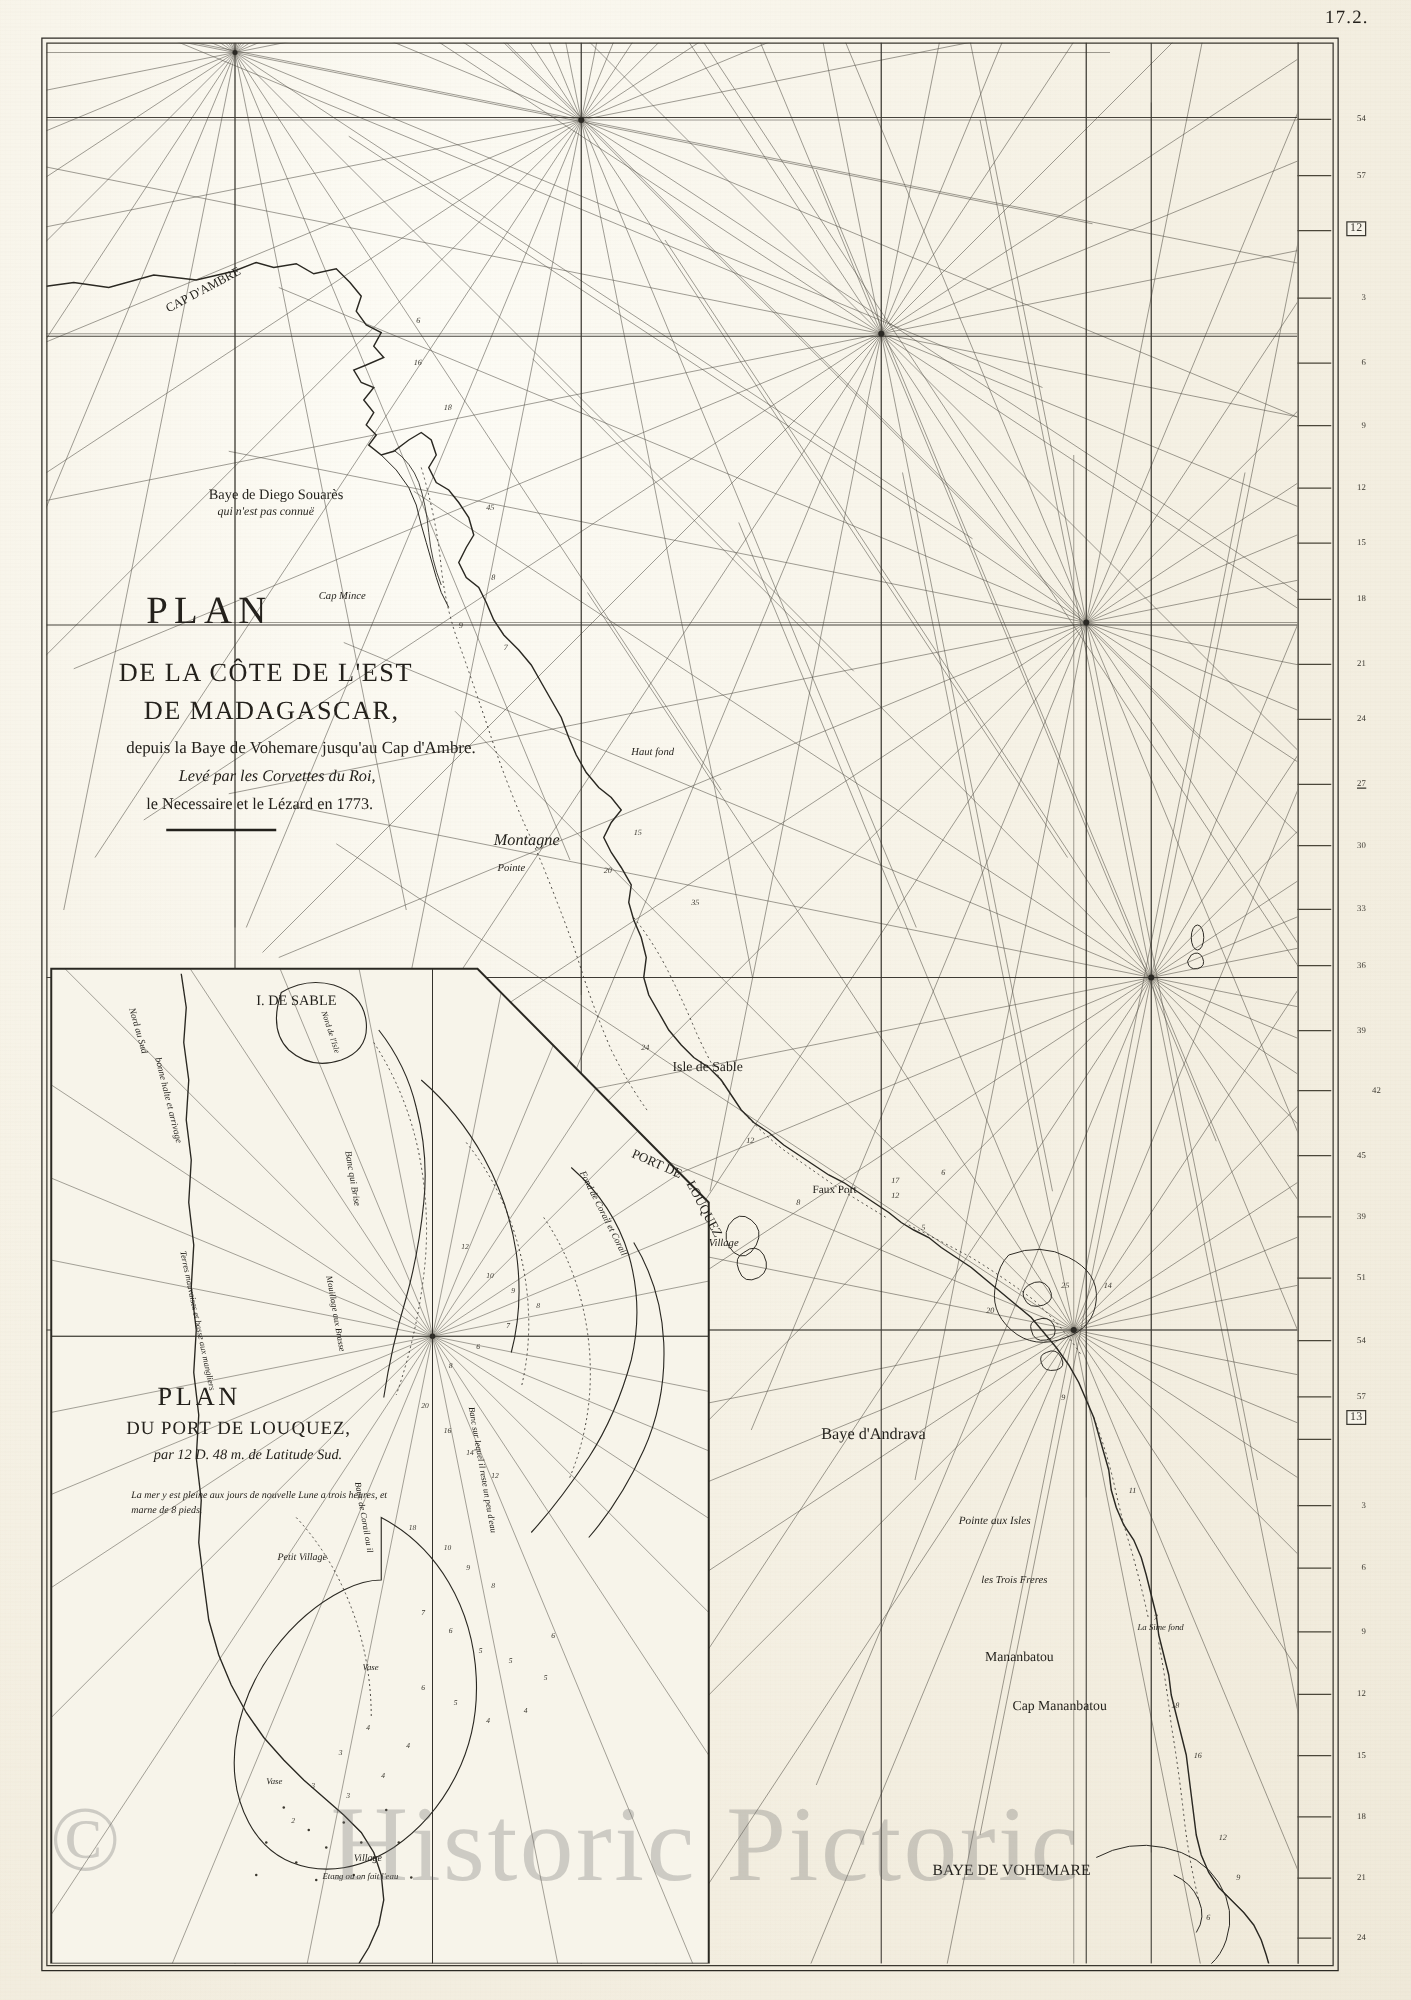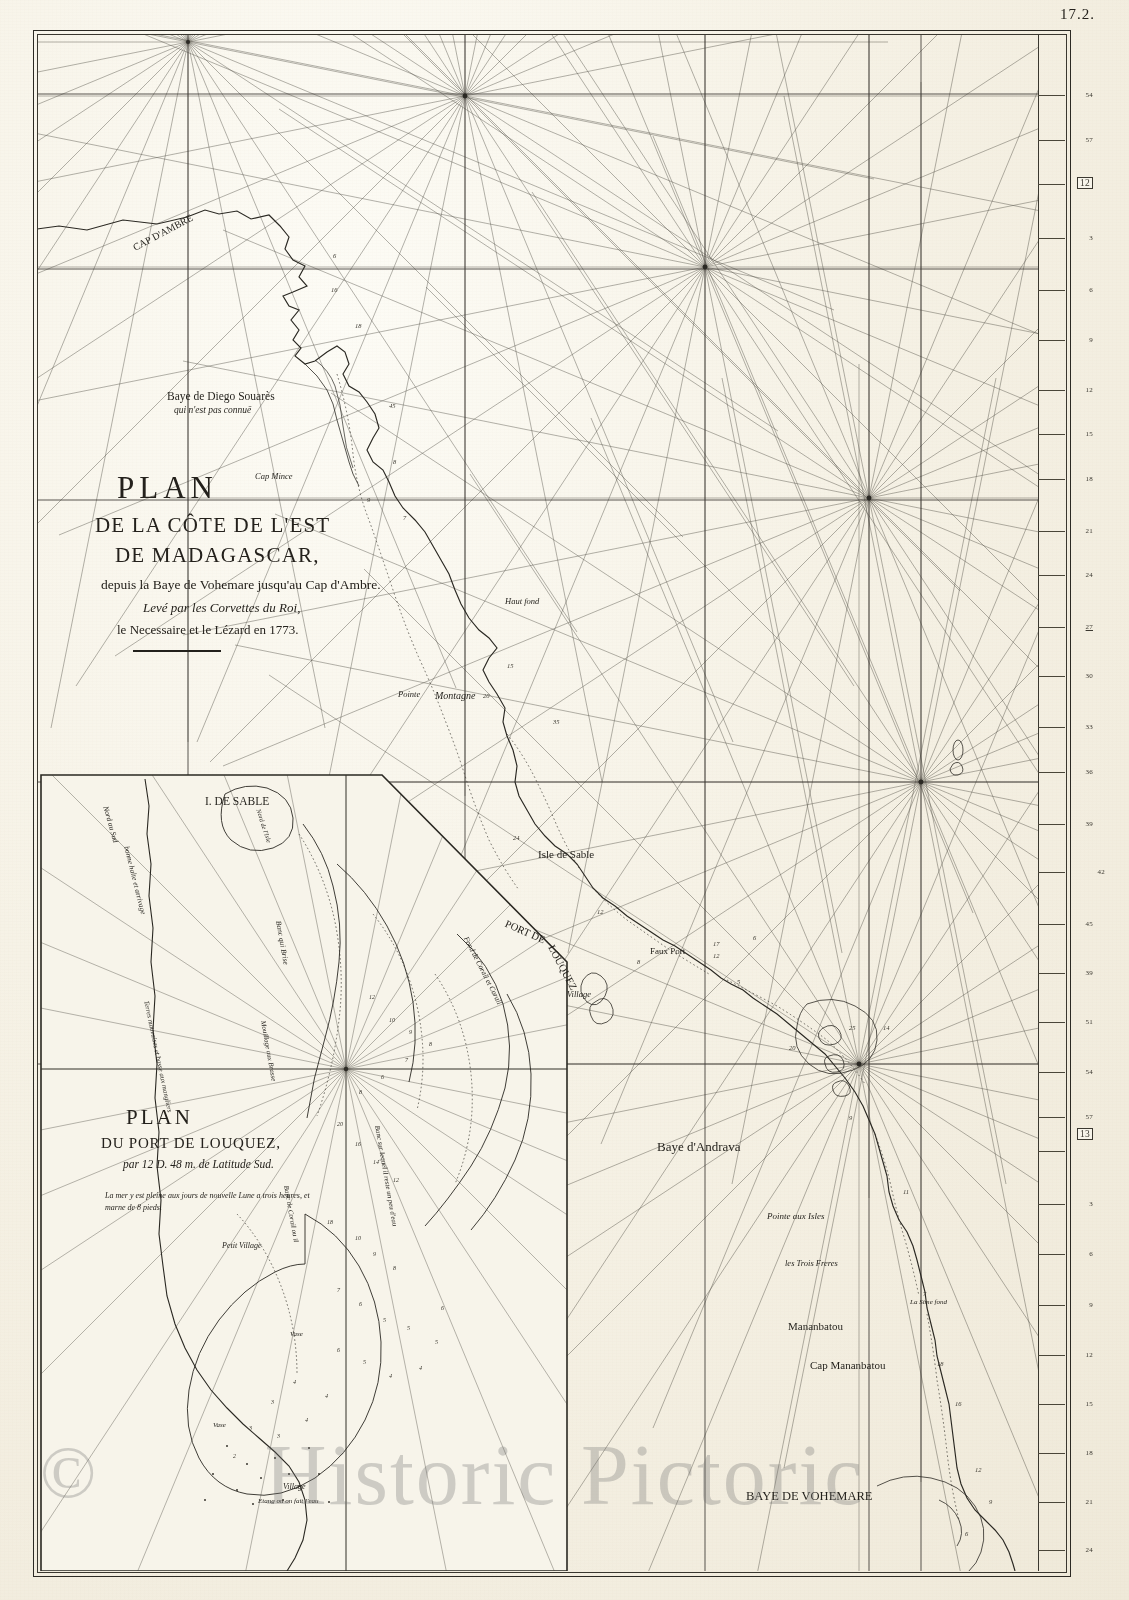--- a/index.html
+++ b/index.html
@@ -22,21 +22,21 @@
   
   #mapcanvas{position:absolute;left:37px;top:34px;width:1001px;height:1537px;overflow:hidden;}
   svg{display:block;}
   
   .lbl{position:absolute;white-space:nowrap;color:#211f1a;}
   .it{font-style:italic;}
   .sc{font-variant:small-caps;}
   
   #titleblock{position:absolute;left:95px;top:470px;width:340px;}
   #t1{font-size:31px;letter-spacing:5px;padding-left:22px;}
-  #t2{font-size:21px;letter-spacing:1.2px;margin-top:7px;}
+  #t2{font-size:21px;letter-spacing:1.2px;margin-top:20px;}
   #t3{font-size:21px;letter-spacing:1.2px;margin-top:5px;padding-left:20px;}
   #t4{font-size:13.5px;margin-top:9px;padding-left:6px;}
   #t5{font-size:13px;font-style:italic;margin-top:7px;padding-left:48px;}
   #t6{font-size:13px;margin-top:6px;padding-left:22px;}
   #titlerule{width:88px;height:2.4px;background:#23211c;margin:12px 0 0 38px;}
   
   #inset{position:absolute;left:41px;top:775px;width:522px;height:795px;}
   #insettitle{position:absolute;left:60px;top:330px;width:230px;}
   #i1{font-size:21px;letter-spacing:3px;padding-left:25px;}
   #i2{font-size:15px;letter-spacing:.8px;margin-top:5px;}
@@ -322,21 +322,21 @@
       <div id="i4">La mer y est pleine aux jours de nouvelle Lune a trois heures, et marne de 8 pieds.</div>
     </div>
   </div>
 
   <div id="labels-main">
       <div class="lbl sc" style="left: 131px; top: 243px; font-size: 10px; transform: rotate(-28deg); transform-origin: left top;">CAP D'AMBRE</div>
       <div class="lbl" style="left: 167px; top: 390px; font-size: 11.5px; transform-origin: left top;">Baye de Diego Souarès</div>
       <div class="lbl it" style="left: 174px; top: 405px; font-size: 9.5px; transform-origin: left top;">qui n'est pas connuë</div>
       <div class="lbl it" style="left: 255px; top: 471px; font-size: 8.5px; transform-origin: left top;">Cap Mince</div>
       <div class="lbl it" style="left: 505px; top: 596px; font-size: 8.5px; transform-origin: left top;">Haut fond</div>
-      <div class="lbl it" style="left: 395px; top: 690px; font-size: 10px; transform-origin: left top; margin-left: 40px;">Montagne</div>
+      <div class="lbl it" style="left: 395px; top: 664px; font-size: 13px; transform-origin: left top;">Montagne</div>
       <div class="lbl it" style="left: 398px; top: 689px; font-size: 8.5px; transform-origin: left top;">Pointe</div>
       <div class="lbl" style="left: 538px; top: 848px; font-size: 11px; transform-origin: left top;">Isle  de Sable</div>
       <div class="lbl sc" style="left: 508px; top: 918px; font-size: 10.5px; transform: rotate(24deg); transform-origin: left top;">PORT DE</div>
       <div class="lbl sc" style="left: 556px; top: 943px; font-size: 10.5px; transform: rotate(62deg); transform-origin: left top;">LOUQUEZ</div>
       <div class="lbl" style="left: 650px; top: 946px; font-size: 9px; transform-origin: left top;">Faux Port</div>
       <div class="lbl it" style="left: 567px; top: 989px; font-size: 8.5px; transform-origin: left top;">Village</div>
       <div class="lbl" style="left: 657px; top: 1139px; font-size: 13px; transform-origin: left top;">Baye d'Andrava</div>
       <div class="lbl it" style="left: 767px; top: 1211px; font-size: 9px; transform-origin: left top;">Pointe aux Isles</div>
       <div class="lbl it" style="left: 785px; top: 1258px; font-size: 8.5px; transform-origin: left top;">les Trois Freres</div>
       <div class="lbl it" style="left: 910px; top: 1298px; font-size: 7px; transform-origin: left top;">La Sime fond</div>

